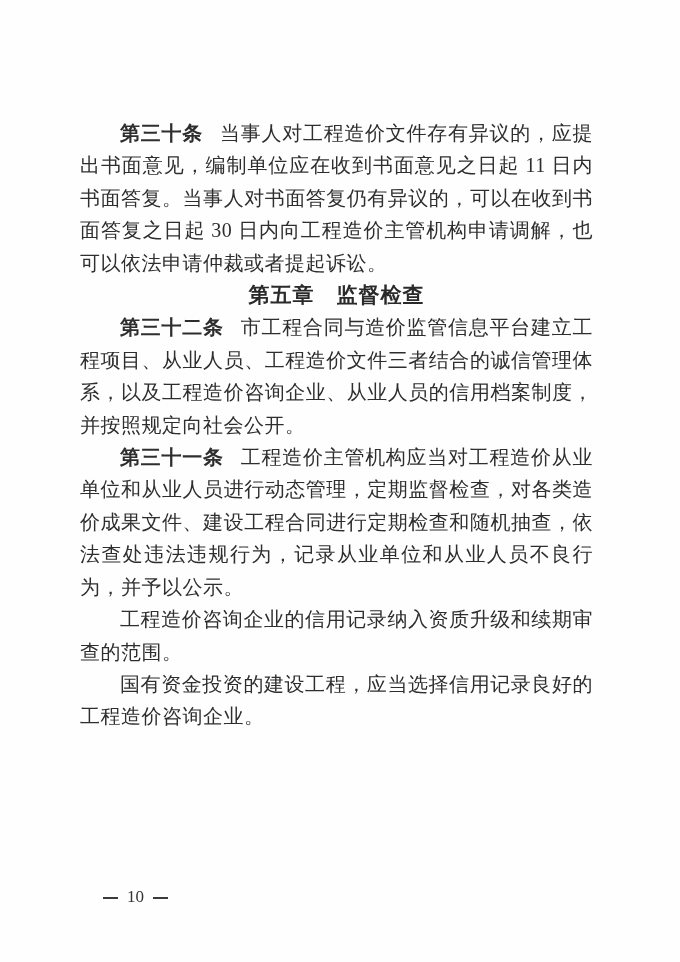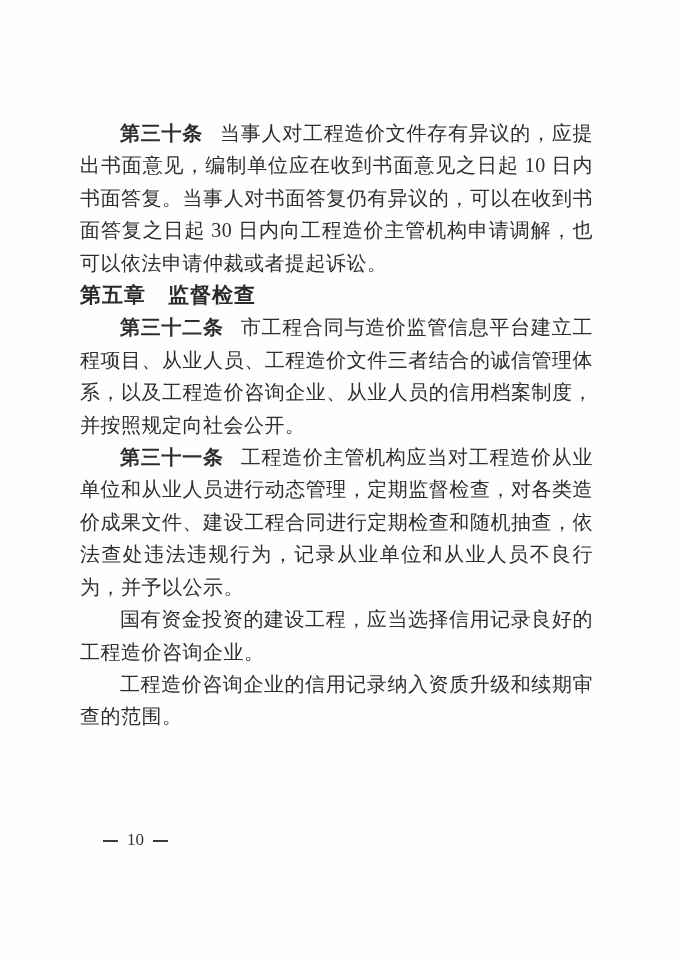--- a/index.html
+++ b/index.html
@@ -31,29 +31,29 @@
     font-weight: bold;
     font-family: Liberation Sans, sans-serif;
     margin-right: 0.85em;
   }
   .chapter {
     margin: 0;
     font-size: 21px;
     line-height: 32.4px;
     font-weight: bold;
     font-family: "Liberation Sans", "DejaVu Sans", sans-serif;
-    text-align: left;
+    text-align: center;
     text-indent: 0;
     letter-spacing: 1px;
     color: #2a2a2a;
   }
   .footer {
     position: absolute;
     left: 103px;
-    top: 831px;
+    top: 888px;
     display: flex;
     align-items: center;
     gap: 9px;
     font-size: 17px;
     color: #333333;
   }
   .dash {
     display: inline-block;
     width: 15px;
     height: 2px;
@@ -61,31 +61,31 @@
   }
   .pagenum { position: relative; top: -1px; }
 </style>
 </head>
 <body>
 
 <div class="page">
   <div class="content">
 
 
-    <p><span class="lead">第三十条</span><span>当事人对工程造价文件存有异议的，应提出书面意见，编制单位应在收到书面意见之日起 10 日内书面答复。当事人对书面答复仍有异议的，可以在收到书面答复之日起 30 日内向工程造价主管机构申请调解，也可以依法申请仲裁或者提起诉讼。</span></p>
+    <p><span class="lead">第三十条</span><span>当事人对工程造价文件存有异议的，应提出书面意见，编制单位应在收到书面意见之日起 11 日内书面答复。当事人对书面答复仍有异议的，可以在收到书面答复之日起 30 日内向工程造价主管机构申请调解，也可以依法申请仲裁或者提起诉讼。</span></p>
 
     <h2 class="chapter">第五章　监督检查</h2>
 
     <p><span class="lead">第三十二条</span><span>市工程合同与造价监管信息平台建立工程项目、从业人员、工程造价文件三者结合的诚信管理体系，以及工程造价咨询企业、从业人员的信用档案制度，并按照规定向社会公开。</span></p>
 
     <p><span class="lead">第三十一条</span><span>工程造价主管机构应当对工程造价从业单位和从业人员进行动态管理，定期监督检查，对各类造价成果文件、建设工程合同进行定期检查和随机抽查，依法查处违法违规行为，记录从业单位和从业人员不良行为，并予以公示。</span></p>
 
+    <p>工程造价咨询企业的信用记录纳入资质升级和续期审查的范围。</p>
+
     <p>国有资金投资的建设工程，应当选择信用记录良好的工程造价咨询企业。</p>
-
-    <p>工程造价咨询企业的信用记录纳入资质升级和续期审查的范围。</p>
 
 
   </div>
 
   <div class="footer">
     <span class="dash"></span>
     <span class="pagenum">10</span>
     <span class="dash"></span>
   </div>
 </div>

